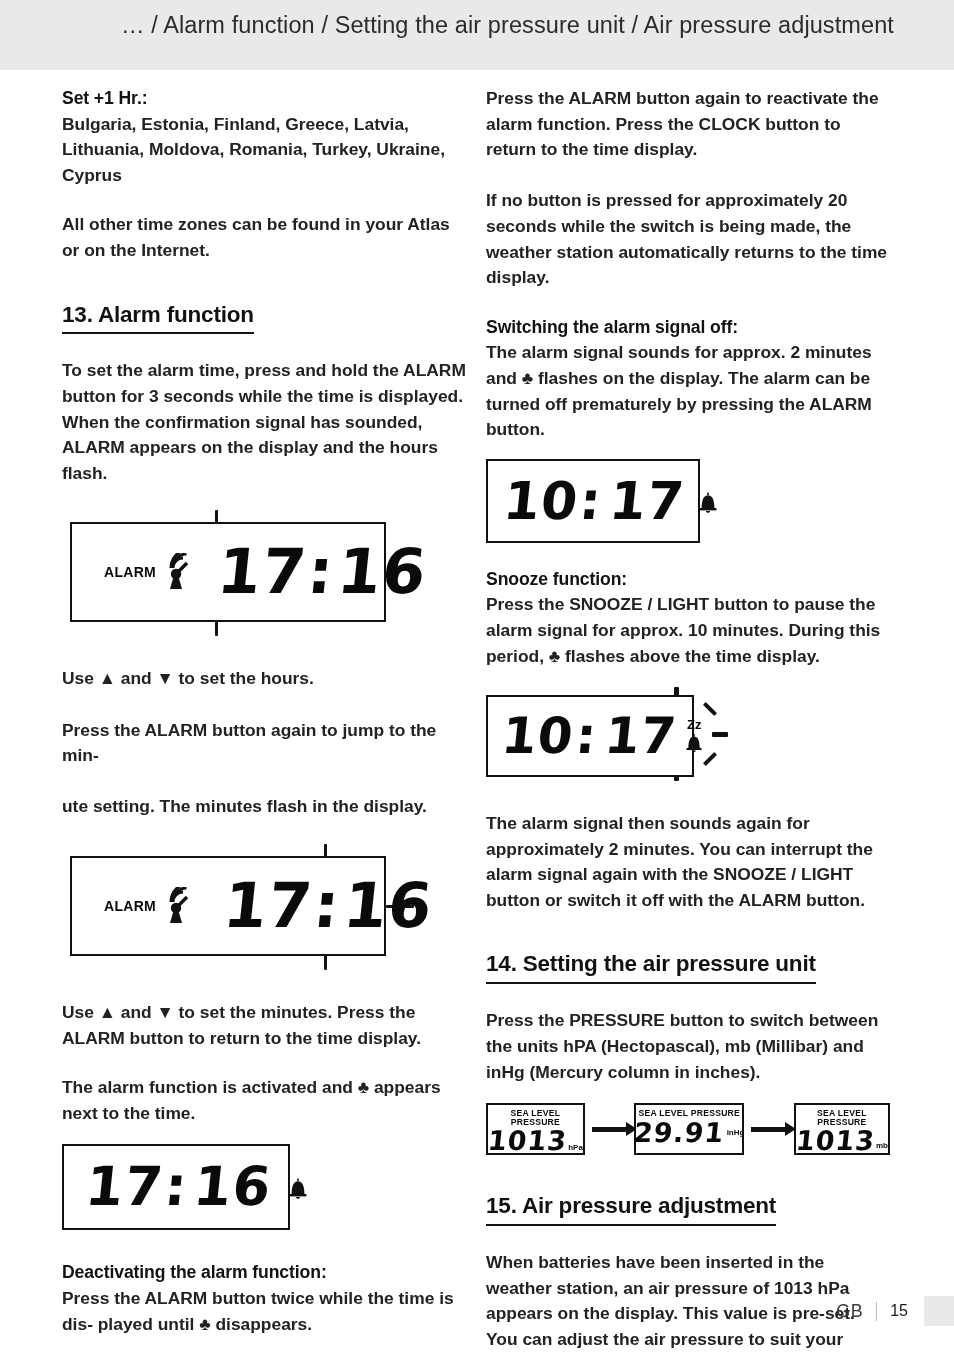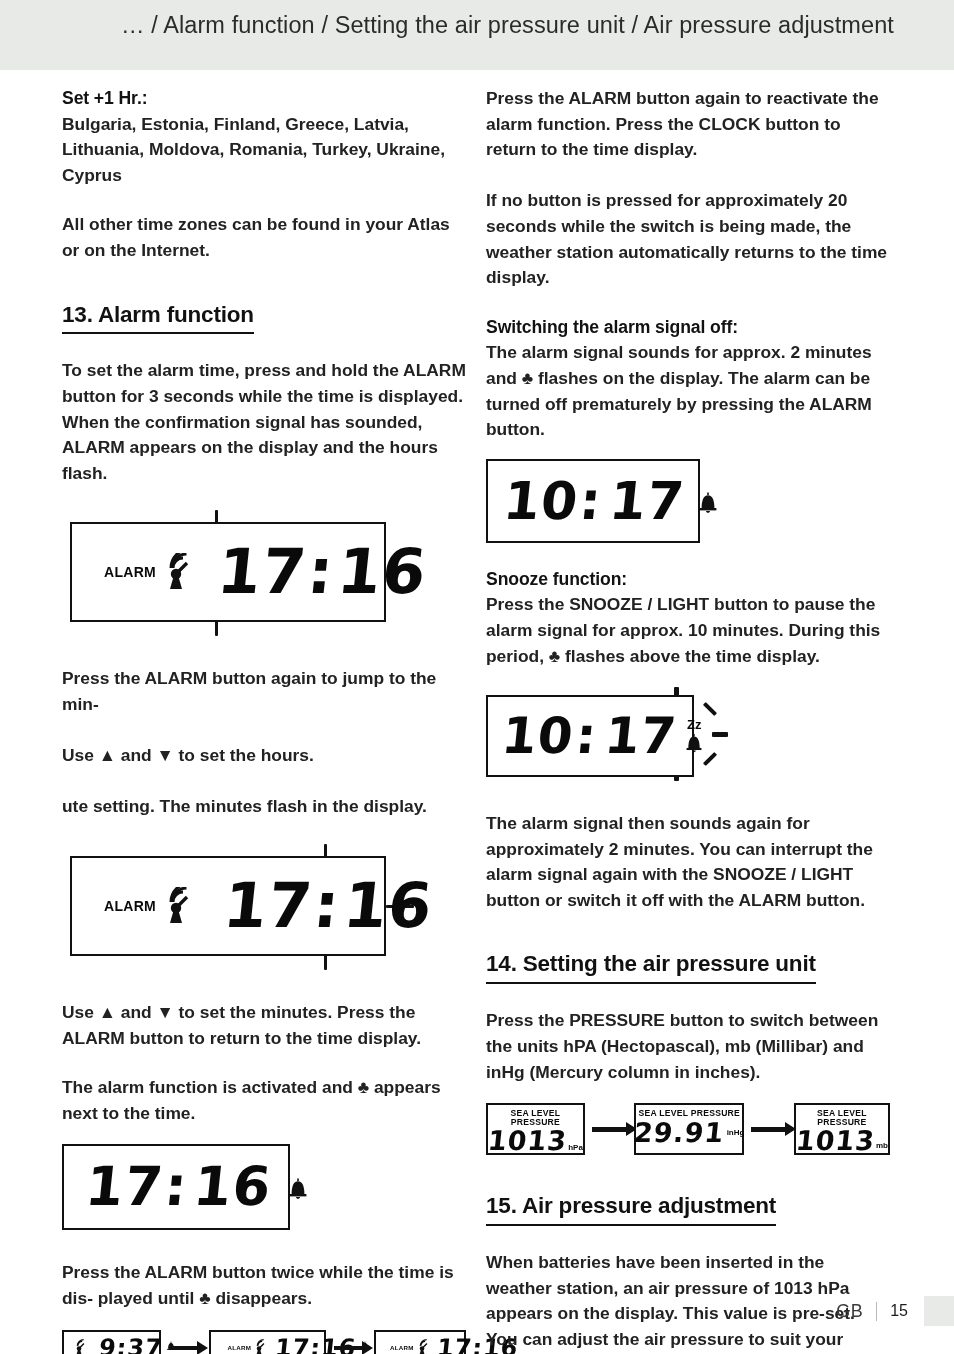--- a/index.html
+++ b/index.html
@@ -225,22 +225,22 @@
           </svg>
         </span>
         <span class="seg" style="font-size:62px;margin-left:24px;">17</span>
         <span class="seg" style="font-size:62px;margin-left:2px;">:</span>
         <span class="seg" style="font-size:62px;margin-left:4px;">16</span>
       </div>
     </div>
   </div>
 
   <div class="spacer-30"></div>
+  <p class="body tight">Use ▲ and ▼ to set the hours.</p>
   <p class="body tight">Press the ALARM button again to jump to the min-</p>
-  <p class="body tight">Use ▲ and ▼ to set the hours.</p>
   <p class="body tight">ute setting. The minutes flash in the display.</p>
 
   <div style="height:24px"></div>
   <div style="position:relative;height:126px;">
     <div class="rays">
       <div class="ray" style="left:262px;top:0px;width:3px;height:30px;"></div>
       <div class="ray" style="left:262px;top:96px;width:3px;height:30px;"></div>
       <div class="ray" style="left:224px;top:20px;width:3px;height:26px;transform:rotate(45deg);"></div>
       <div class="ray" style="left:301px;top:20px;width:3px;height:26px;transform:rotate(-45deg);"></div>
       <div class="ray" style="left:224px;top:80px;width:3px;height:26px;transform:rotate(-45deg);"></div>
@@ -284,20 +284,21 @@
           <path d="M11 2.4 L11 5" stroke="#111" stroke-width="1.6"></path>
           <path d="M4.6 18 C4.6 10.5 6.5 5.2 11 5.2 C15.5 5.2 17.4 10.5 17.4 18 Z" fill="#111"></path>
           <rect x="2.6" y="18" width="16.8" height="2.4" fill="#111"></rect>
           <path d="M9 21 C9 23.4 13 23.4 13 21 Z" fill="#111"></path>
         </svg>
       </span>
     </div>
   </div>
 
   <div class="spacer-30"></div>
+  <p class="lead">Deactivating the alarm function:</p>
   <p class="body tight">Press the ALARM button twice while the time is dis- played until ♣ disappears.</p>
 
   <div style="height:18px"></div>
   <div class="flow">
 
     <div class="lcd" style="width:121px;height:37px;">
       <div class="lcd-inner" style="padding-left:8px;">
         <span class="tower">
           <svg width="15" height="20" viewBox="0 0 34 40">
             <path d="M10 36 L14 22 L18 22 L22 36 Z" fill="#111"></path>

